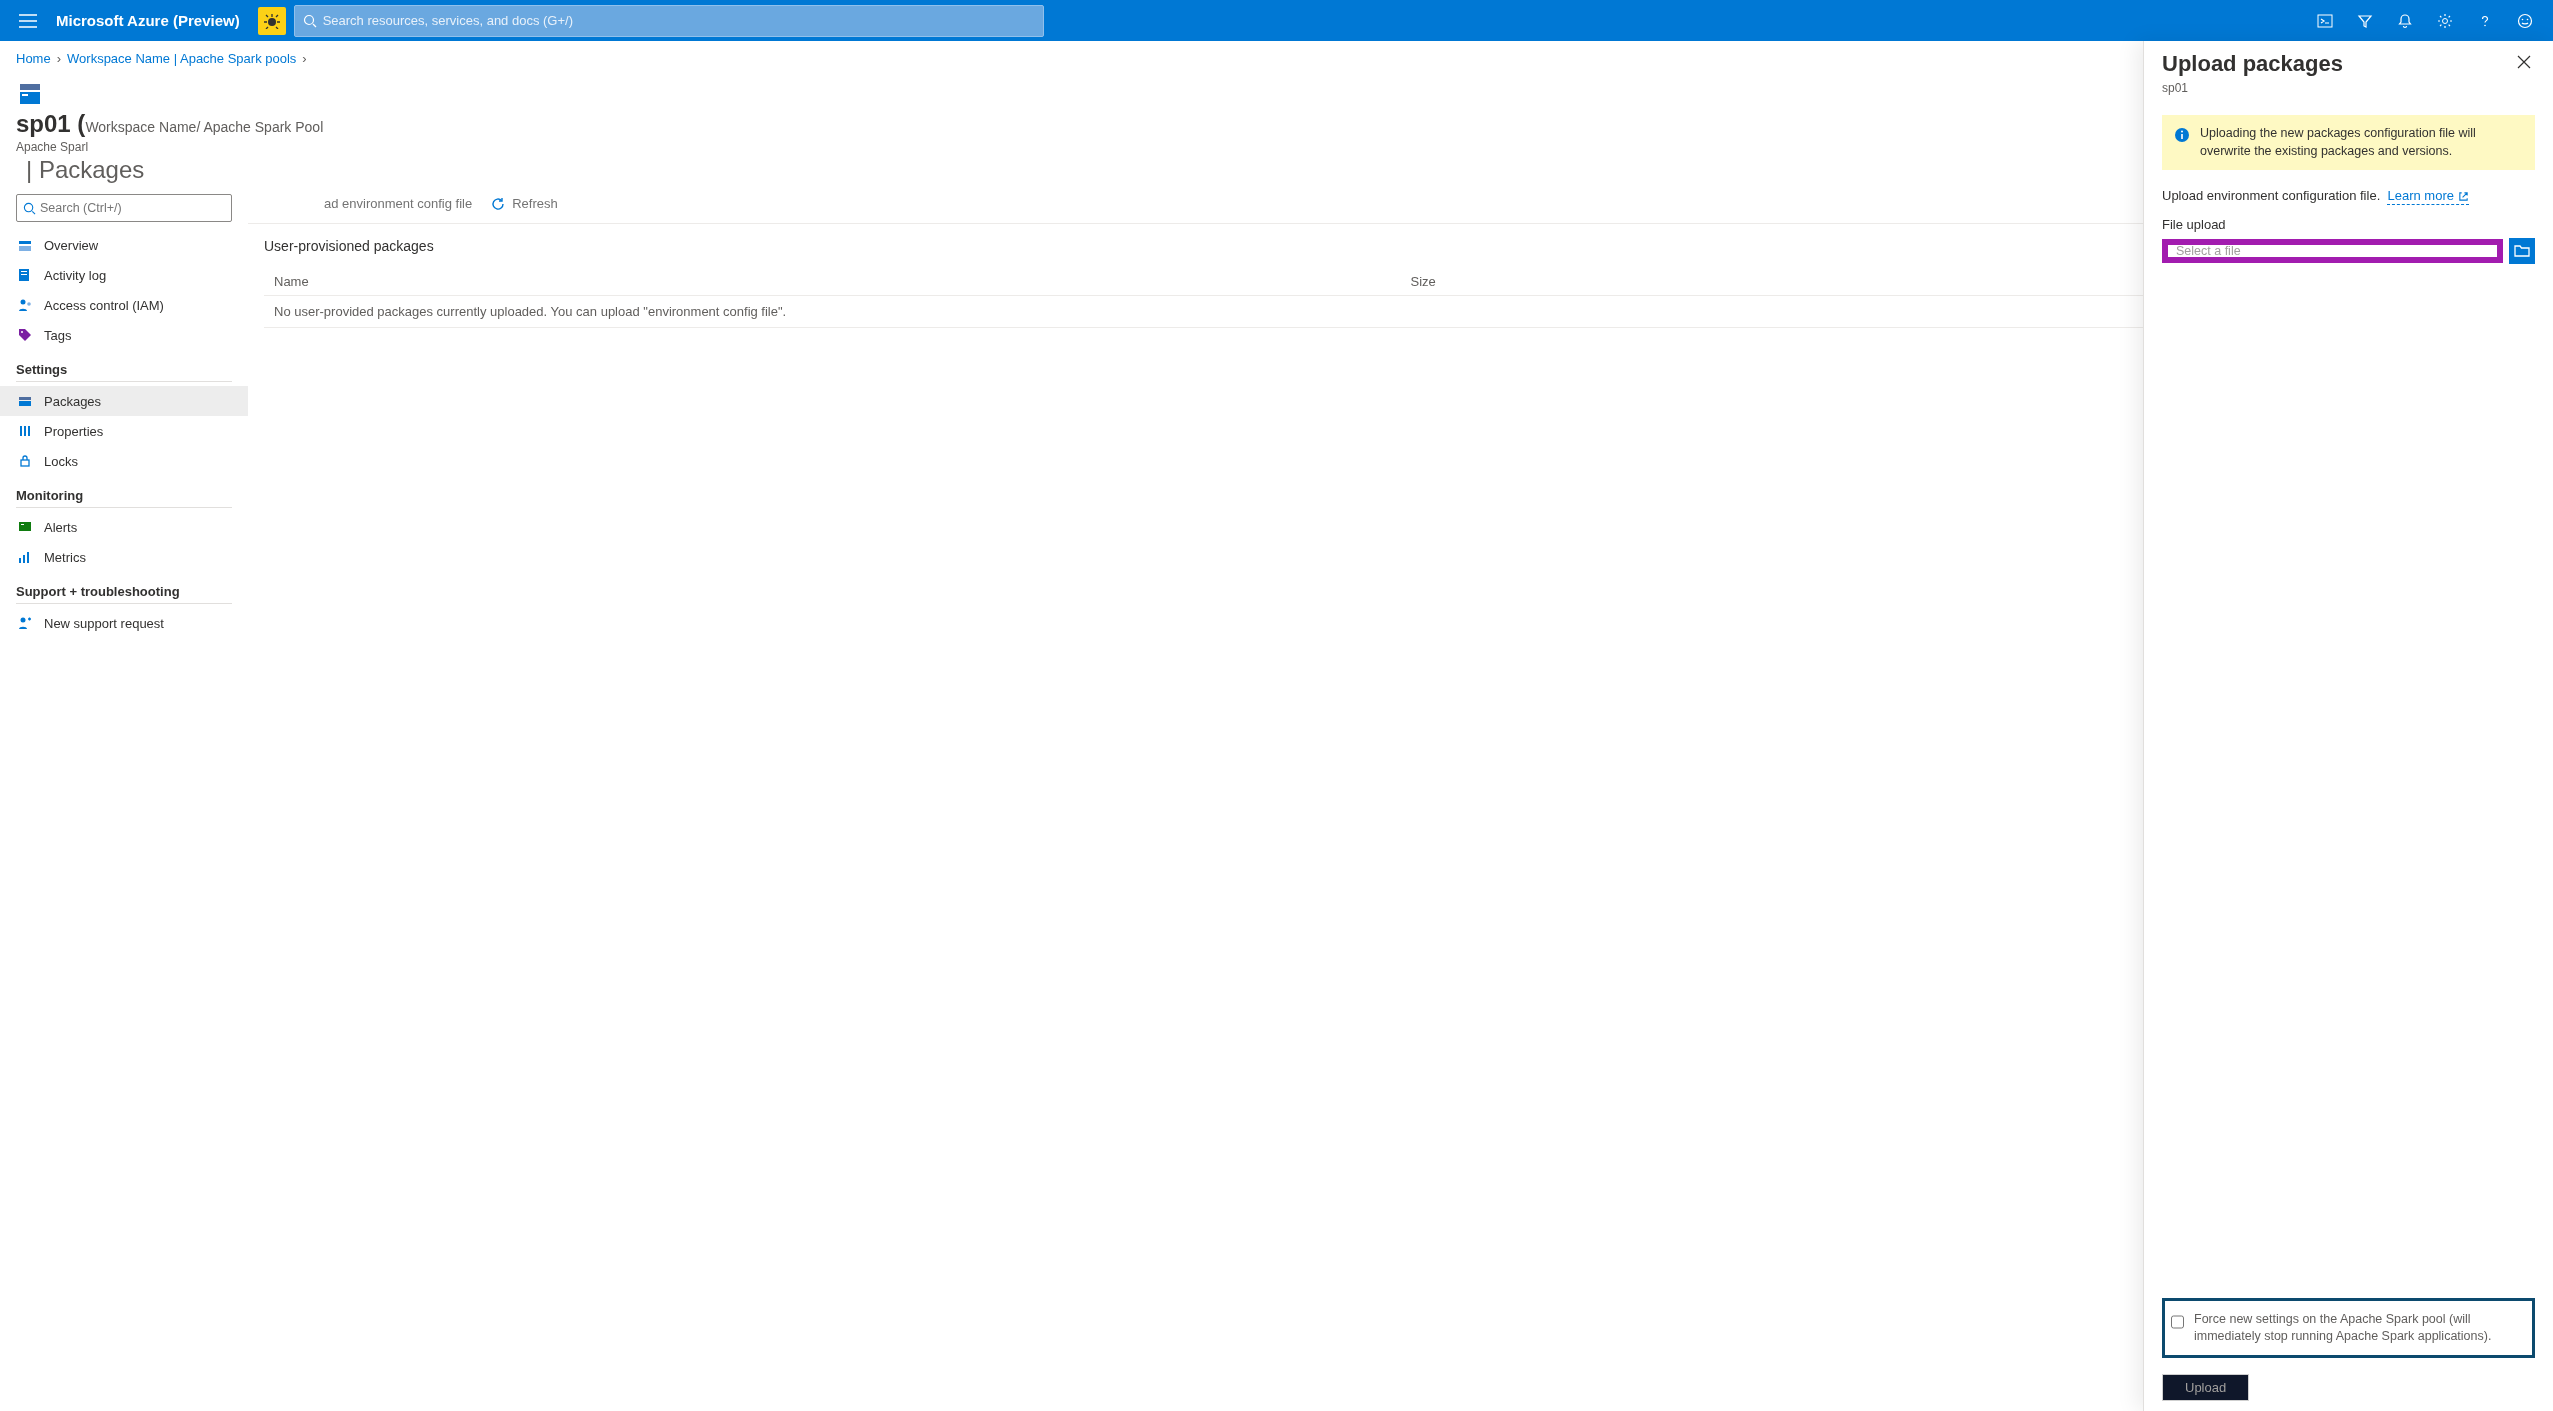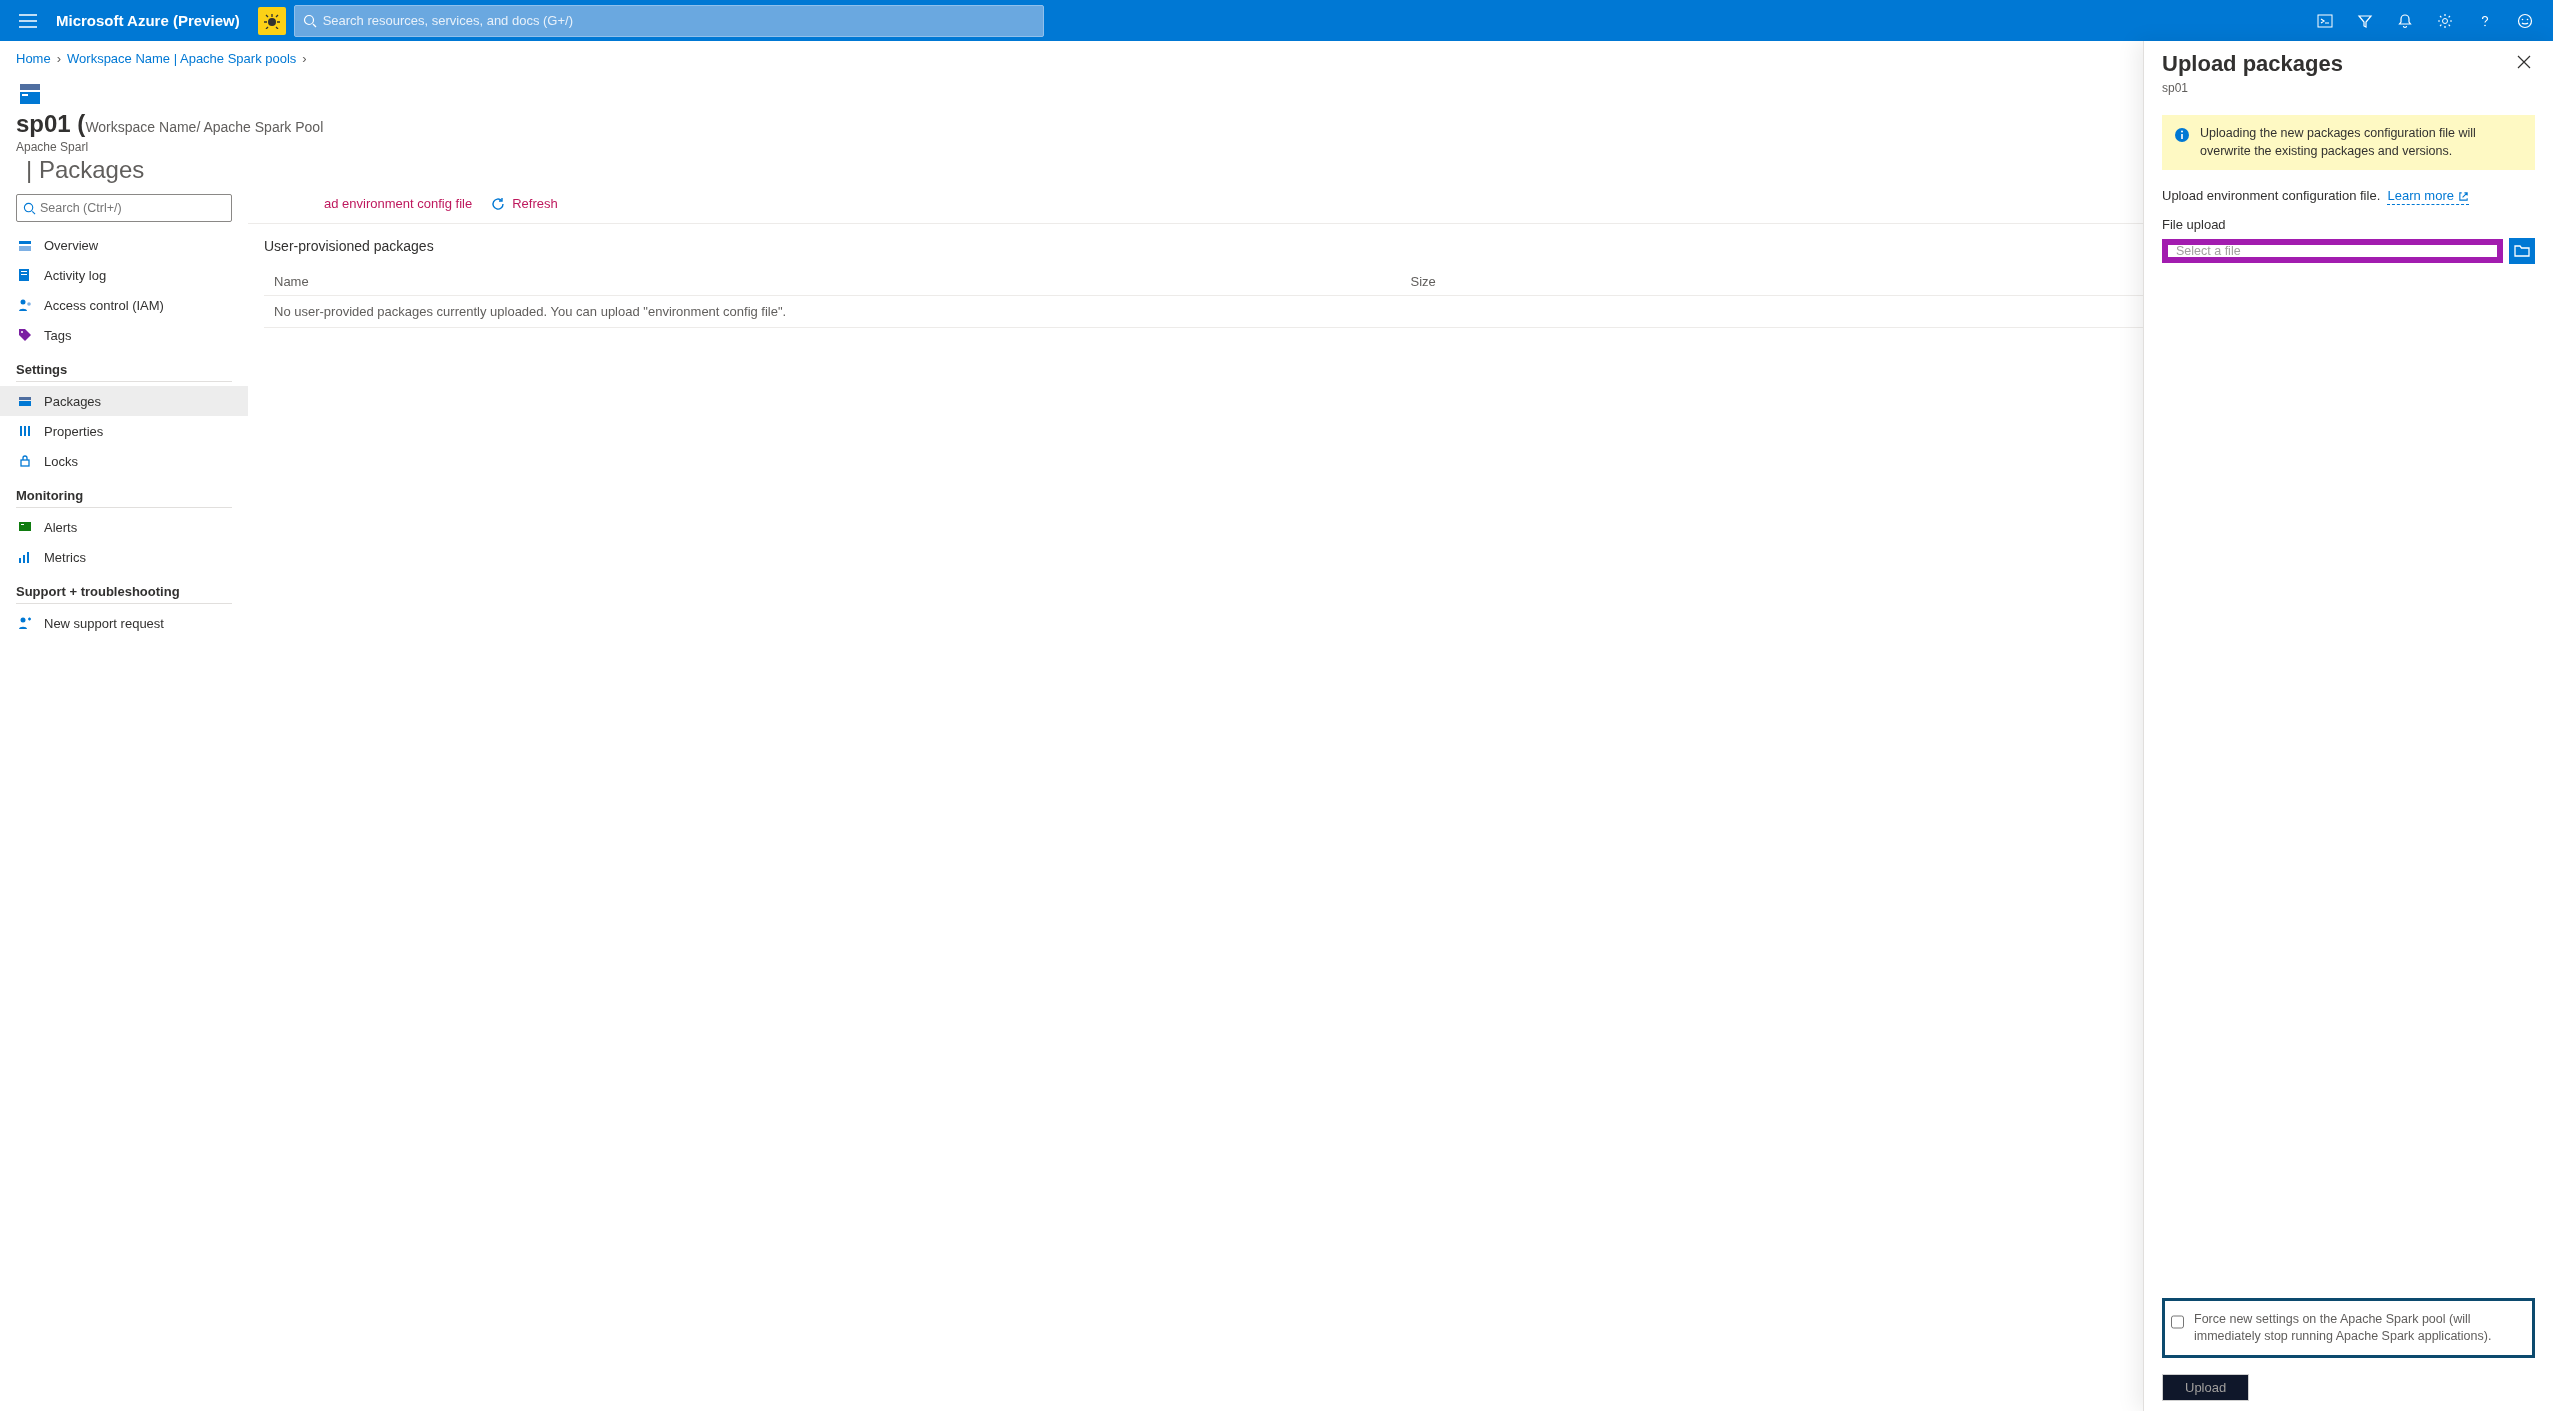--- a/index.html
+++ b/index.html
@@ -42,21 +42,21 @@
 
 
 .side-nav { }
 .side-nav .item { display: flex; align-items: center; padding: 6px 16px; cursor: pointer; font-size: 13px; }
 .side-nav .item .nicon { width: 18px; height: 18px; margin-right: 10px; display:flex; align-items:center; justify-content:center; }
 .side-nav .item.selected { background: #ededed; }
 .side-nav .group { padding: 12px 16px 4px 16px; font-weight: 600; font-size: 13px; color: #323130; border-bottom: 1px solid #e1dfdd; margin: 0 16px 4px 16px; padding-left:0; padding-right:0;}
 
 
 .mid-toolbar { display: flex; align-items: center; height: 40px; border-bottom: 1px solid #edebe9; padding: 0 16px; }
-.mid-toolbar .tbtn { display: flex; align-items: center; margin-right: 18px; color: #be185d; cursor: pointer; }
+.mid-toolbar .tbtn { display: flex; align-items: center; margin-right: 18px; color: #737373; cursor: pointer; }
 .mid-toolbar .tbtn .ticon { width: 16px; height: 16px; margin-right: 6px; }
 
 .mid-content { padding: 14px 16px; }
 .mid-content .section-label { font-size: 14px; margin-bottom: 14px; }
 .mid-table { width: 100%; border-collapse: collapse; }
 .mid-table th { text-align: left; font-weight: 400; color: #605e5c; padding: 6px 10px; border-bottom: 1px solid #edebe9; font-size: 13px;}
 .mid-table td { padding: 8px 10px; border-bottom: 1px solid #edebe9; color: #605e5c; }
 
 
 .right-panel { position: fixed; right: 0; top: 41px; bottom: 0; width: 410px; background: #fff; border-left: 1px solid #e1dfdd; box-shadow: -6px 0 20px rgba(0,0,0,0.08); display: flex; flex-direction: column; }

